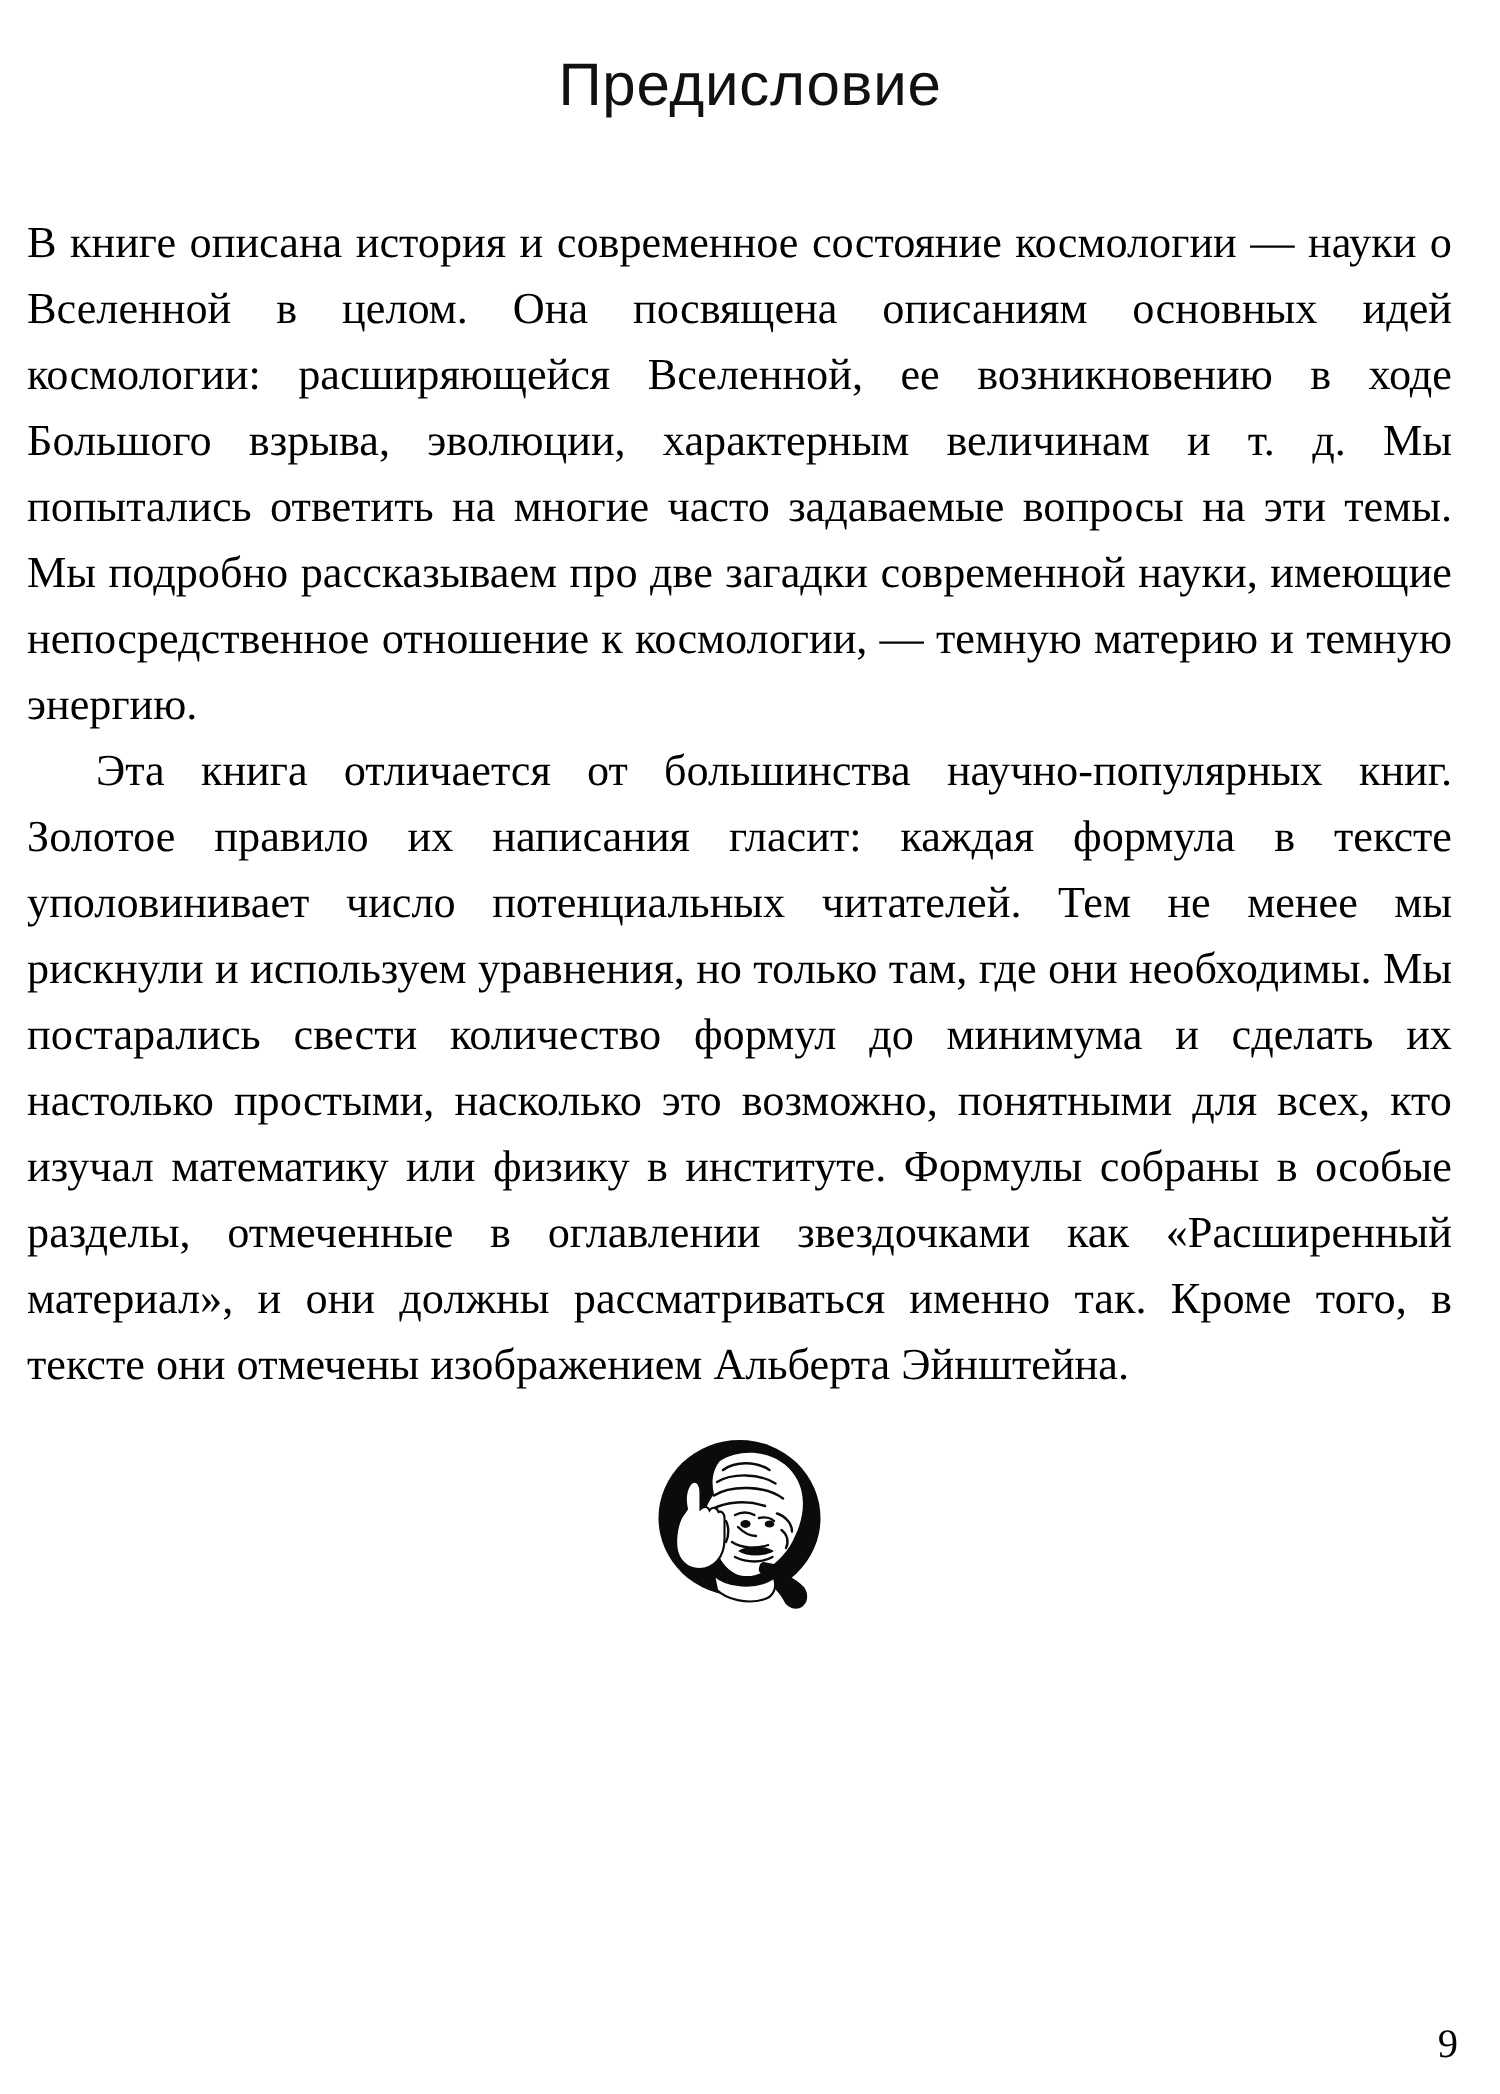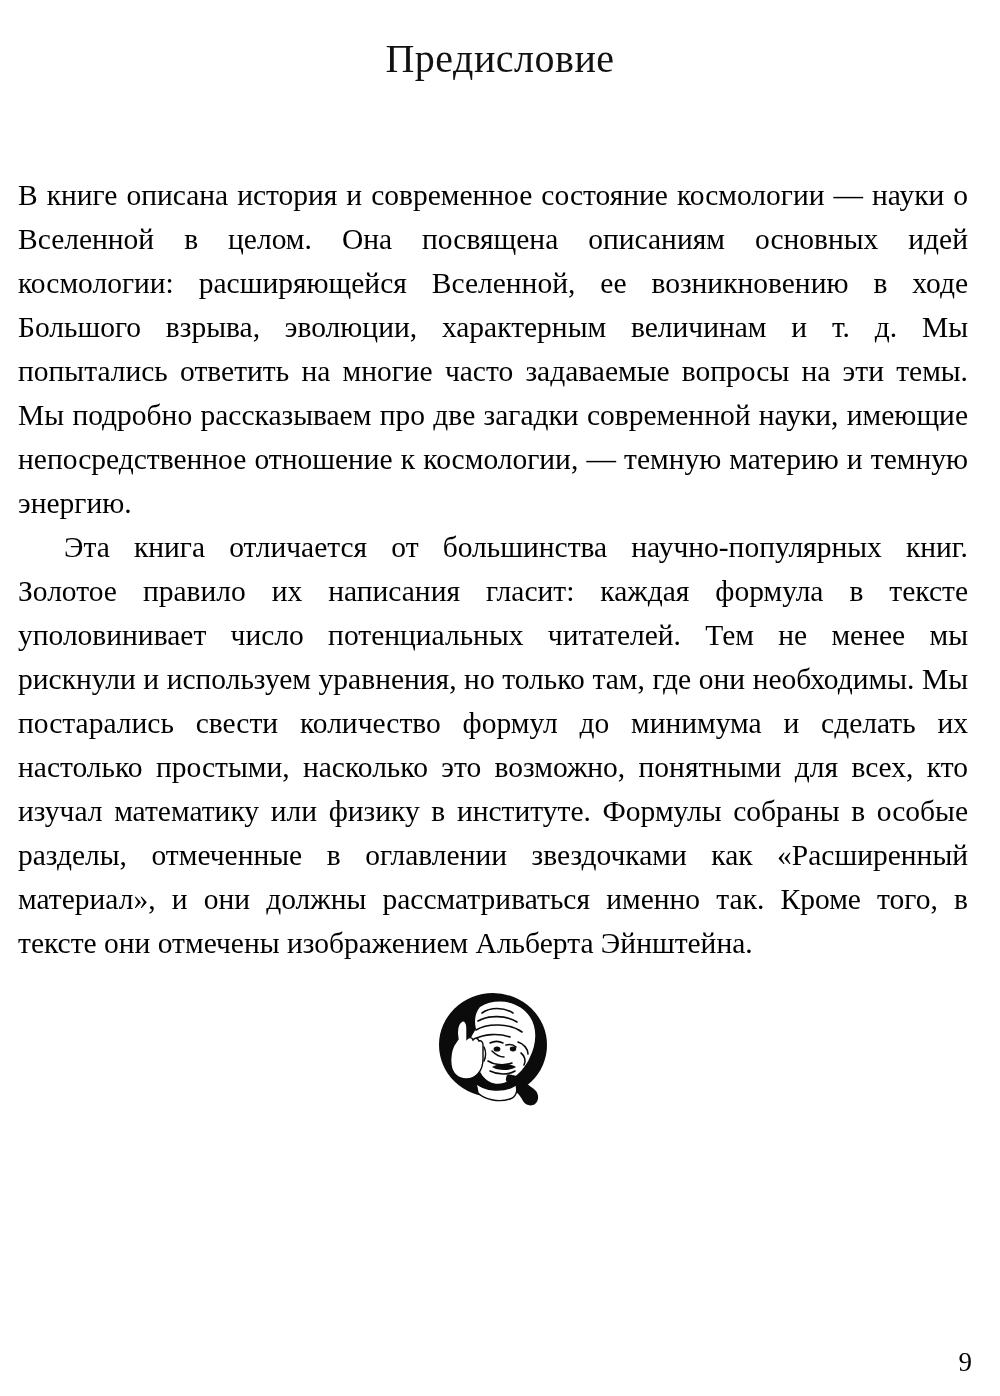--- a/index.html
+++ b/index.html
@@ -19,32 +19,31 @@
     position: absolute;
     inset: 0;
     padding: 0;
   }
   .chapter-title {
     position: absolute;
     top: 8px;
     left: 0;
     width: 100%;
     text-align: center;
-    font-family: Liberation Serif, serif;
+    font-family: Liberation Sans, sans-serif;
     font-weight: 400;
     font-size: 40px;
     letter-spacing: 0.5px;
     color: #111111;
   }
   .body-text {
     position: absolute;
     top: 140px;
     left: 18px;
     width: 950px;
-    margin-top: 33px;
   }
   .body-text p {
     margin: 0;
     font-size: 29.5px;
     line-height: 44px;
     text-align: justify;
     text-justify: inter-word;
     hyphens: manual;
     color: #000000;
   }

